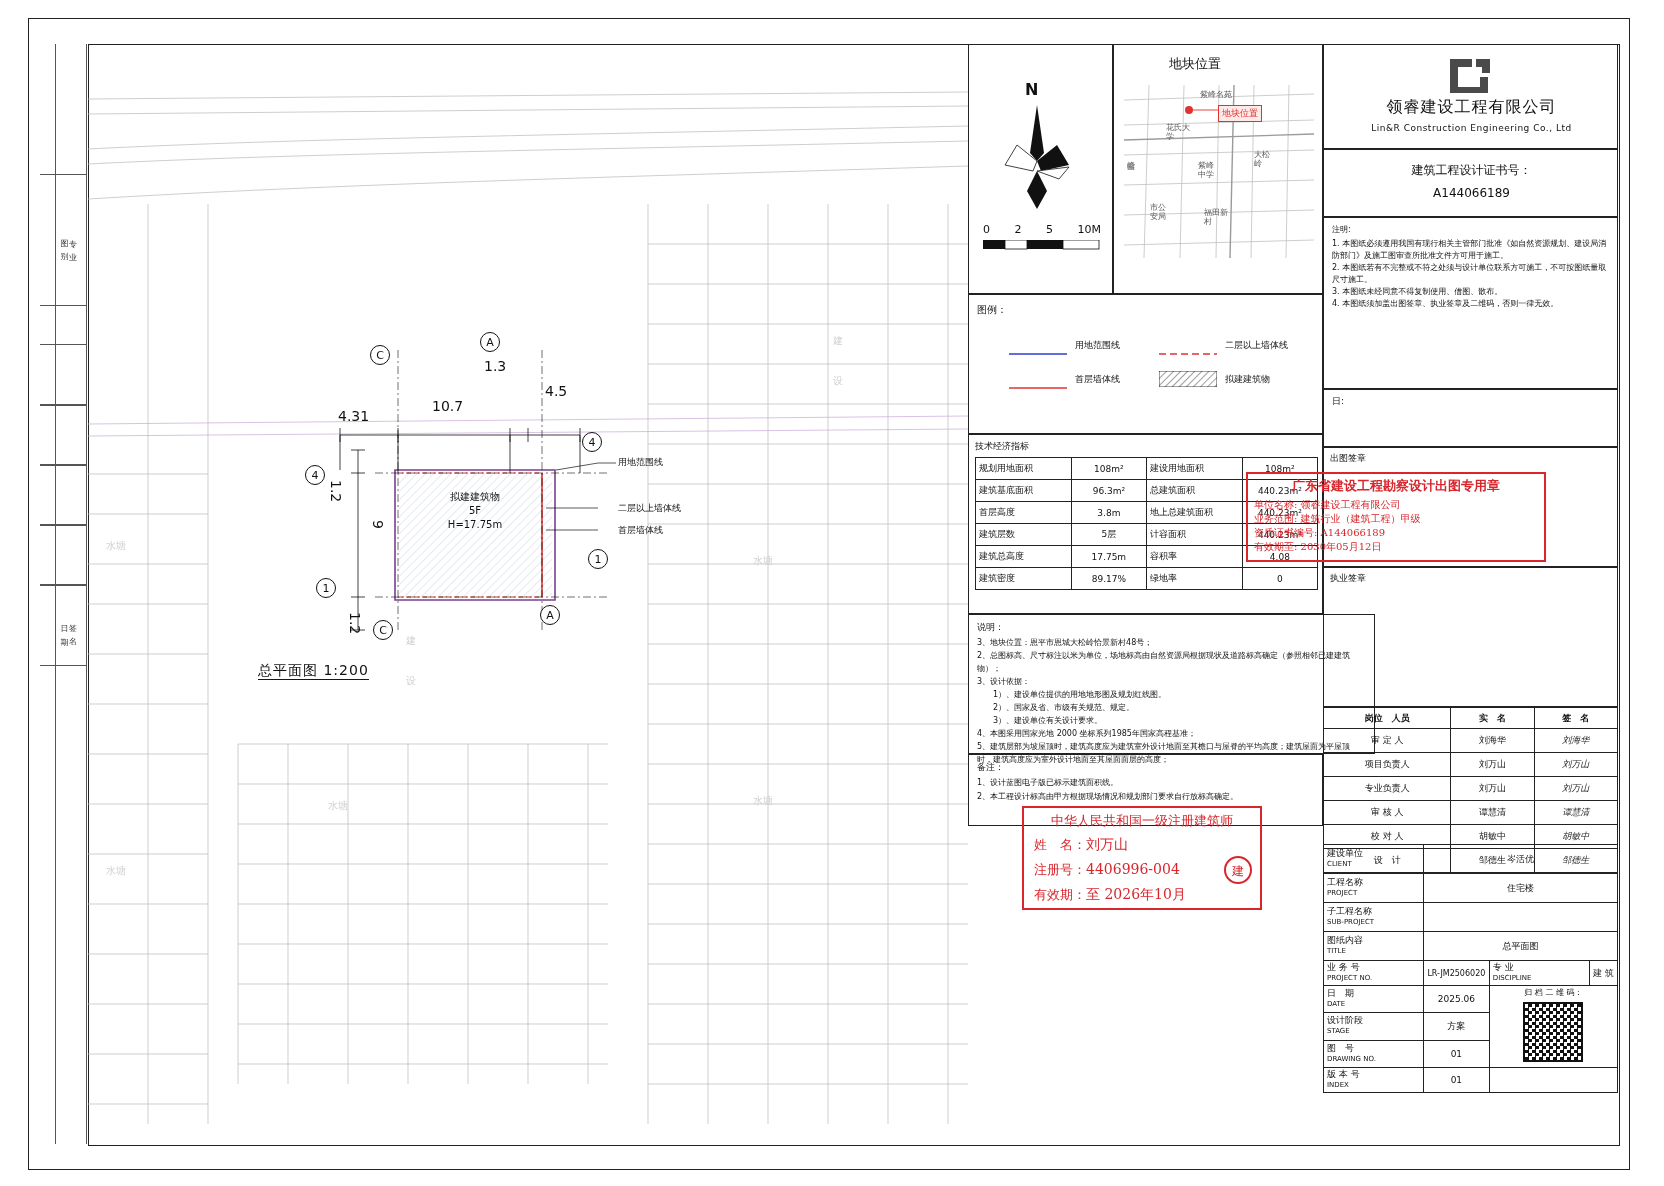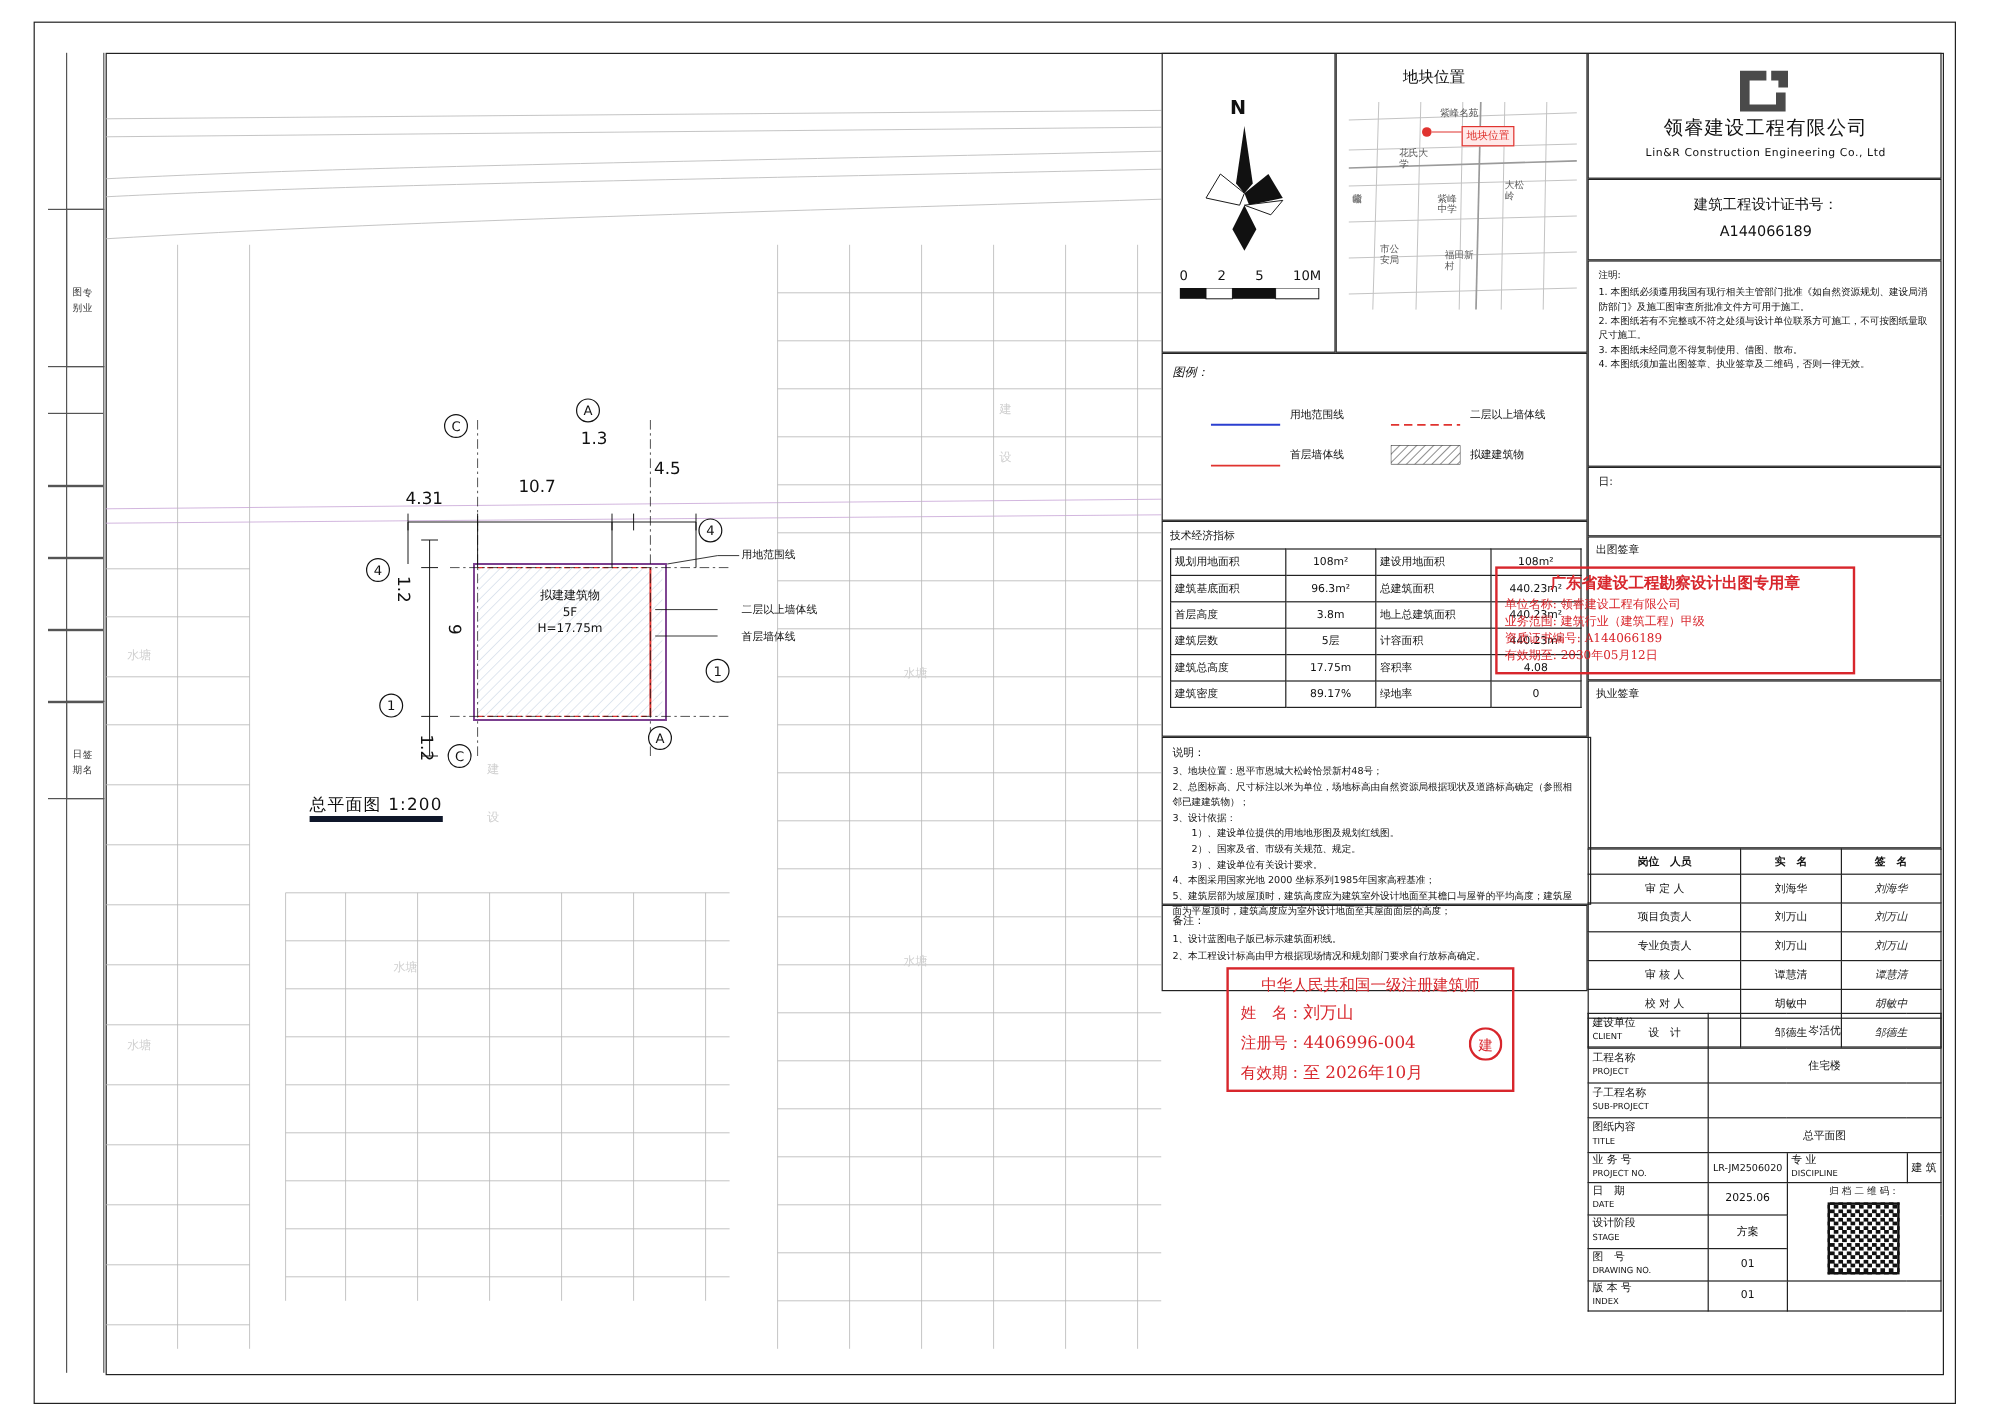--- a/index.html
+++ b/index.html
@@ -11,33 +11,33 @@
   .mcol{position:absolute;left:40px;top:44px;width:46px;height:1100px;border-right:1px solid #555;}
   .mcol .cell{position:absolute;left:0;width:46px;border-top:1px solid #555;border-bottom:1px solid #555;
      display:flex;align-items:center;justify-content:center;font-size:8px;color:#333;}
   .vtext{writing-mode:vertical-rl;text-orientation:upright;letter-spacing:2px;font-size:8px;color:#333;white-space:nowrap;}
   .mcol .sub{position:absolute;width:15px;border-left:1px solid #555;height:100%;}
   
   .bg{position:absolute;left:88px;top:44px;width:880px;height:1100px;overflow:hidden;}
   .bg svg{position:absolute;left:0;top:0;}
   
   .plan-title{position:absolute;left:255px;top:660px;font-size:14px;color:#111;letter-spacing:1px;}
-  .plan-title u{text-decoration:none;border-bottom:5px solid #0f172a;padding-bottom:1px;}
+  .plan-title u{text-decoration:none;border-bottom:1px solid #0f172a;padding-bottom:1px;}
   .dim{position:absolute;font-size:14px;color:#111;font-family:"DejaVu Sans",sans-serif;}
   .dimv{position:absolute;font-size:14px;color:#111;writing-mode:vertical-rl;}
   .bubble{position:absolute;width:18px;height:18px;border:1px solid #111;border-radius:50%;
      font-size:11px;display:flex;align-items:center;justify-content:center;background:#fff;}
   .lbl{position:absolute;font-size:9px;color:#111;white-space:nowrap;}
   .bldg-lbl{position:absolute;font-size:10px;color:#111;text-align:center;line-height:14px;}
   
   .rp{position:absolute;left:968px;top:44px;width:650px;height:1100px;}
   .box{position:absolute;border:1px solid #222;box-sizing:border-box;}
   .t8{font-size:8px;}
   .t9{font-size:9px;}
-  .t10{font-size:10px;font-style:italic;}
+  .t10{font-size:10px;}
   .t11{font-size:11px;}
   table{border-collapse:collapse;}
   td,th{border:1px solid #222;font-size:9px;padding:1px 3px;color:#111;}
   .center{text-align:center;}
   .redstamp{color:#d8262c;border:2px solid #d8262c;}
   .scale-num{font-size:11px;}
   .stamp-txt{font-family:"DejaVu Serif","Liberation Serif",serif;}
   .cn{font-family:"DejaVu Sans","Liberation Sans",sans-serif;}
 </style>
 </head>
@@ -365,21 +365,21 @@
             <tr>
               <td style="width: 28%; height: 19px;">建筑密度</td>
               <td class="center" style="width: 22%; height: 19px;">89.17%</td>
               <td style="width: 28%; height: 19px;">绿地率</td>
               <td class="center" style="width: 22%; height: 19px;">0</td>
             </tr>
           </tbody>
       </table>
     </div>
 
-    <div class="box" style="left:0;top:570px;width:358px;height:140px;padding:6px 8px;">
+    <div class="box" style="left:0;top:570px;width:407px;height:140px;padding:6px 8px;">
       <div class="t9">说明：</div>
       <div id="explain-body" class="t8" style="line-height:13px;margin-top:2px;">
           <div>3、地块位置：恩平市恩城大松岭恰景新村48号；</div>
           <div>2、总图标高、尺寸标注以米为单位，场地标高由自然资源局根据现状及道路标高确定（参照相邻已建建筑物）；</div>
           <div>3、设计依据：</div>
           <div>　　1）、建设单位提供的用地地形图及规划红线图。</div>
           <div>　　2）、国家及省、市级有关规范、规定。</div>
           <div>　　3）、建设单位有关设计要求。</div>
           <div>4、本图采用国家光地 2000 坐标系列1985年国家高程基准；</div>
           <div>5、建筑层部为坡屋顶时，建筑高度应为建筑室外设计地面至其檐口与屋脊的平均高度；建筑屋面为平屋顶时，建筑高度应为室外设计地面至其屋面面层的高度；</div>

